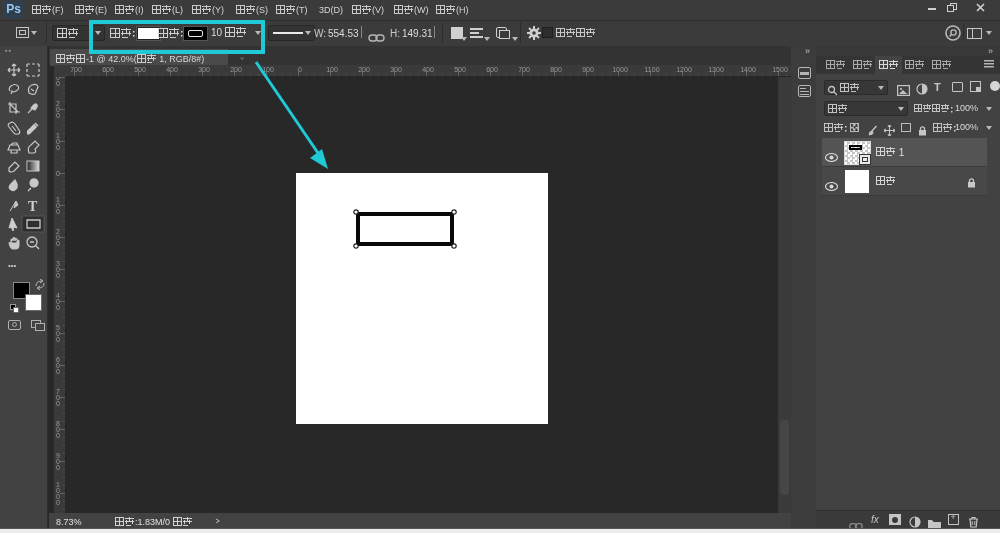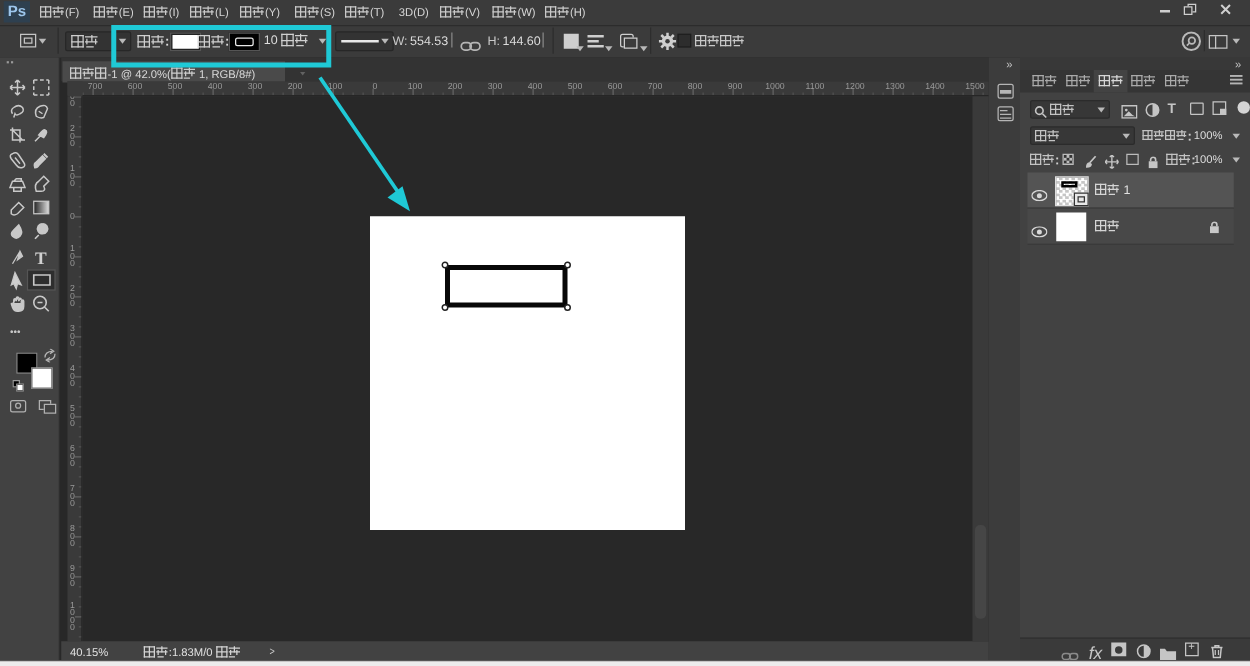--- a/index.html
+++ b/index.html
@@ -83,21 +83,21 @@
       <div class="ab" style="left: 314px; top: 8px; width: 20px; font-size: 10px; color: rgb(201, 201, 201);">W:</div>
       <div class="ab" style="left: 328px; top: 8px; width: 42px; font-size: 10px; color: rgb(220, 220, 220);">554.53</div>
       <div class="ab" style="left: 361px; top: 6px; width: 1px; height: 12px; background: rgb(136, 136, 136);"></div>
       <div class="ab" style="left: 368px; top: 9px; width: 18px; height: 10px;"><svg width="18" height="10">
           <g fill="none" stroke="#b5b5b5" stroke-width="1.4">
             <rect x="1" y="2" width="8" height="6" rx="3"></rect>
             <rect x="8" y="2" width="8" height="6" rx="3"></rect>
           </g>
         </svg></div>
       <div class="ab" style="left: 390px; top: 8px; width: 20px; font-size: 10px; color: rgb(201, 201, 201);">H:</div>
-      <div class="ab" style="left: 402px; top: 8px; width: 42px; font-size: 10px; color: rgb(220, 220, 220);">144.60</div>
+      <div class="ab" style="left: 402px; top: 8px; width: 42px; font-size: 10px; color: rgb(220, 220, 220);">149.31</div>
       <div class="ab" style="left: 434px; top: 6px; width: 1px; height: 12px; background: rgb(136, 136, 136);"></div>
       <div class="ab" style="left: 442px; top: 2px; width: 1px; height: 21px; background: rgb(45, 45, 45);"></div>
       <div class="ab" style="left: 451px; top: 7px; width: 12px; height: 12px; background: rgb(207, 207, 207);"></div>
       <div class="ab vch" style="left: 461px; top: 17px;"></div>
       <div class="ab" style="left: 470px; top: 8px; width: 13px; height: 2px; background: rgb(207, 207, 207);"></div>
       <div class="ab" style="left: 470px; top: 12px; width: 9px; height: 2px; background: rgb(207, 207, 207);"></div>
       <div class="ab" style="left: 470px; top: 16px; width: 13px; height: 2px; background: rgb(207, 207, 207);"></div>
       <div class="ab vch" style="left: 484px; top: 17px;"></div>
       <div class="ab" style="left: 496px; top: 7px; width: 11px; height: 11px; border: 1px solid rgb(207, 207, 207); border-radius: 2px;"></div>
       <div class="ab" style="left: 499px; top: 10px; width: 11px; height: 9px; background: rgb(59, 59, 59); border: 1px solid rgb(207, 207, 207);"></div>
@@ -323,21 +323,21 @@
   <circle cx="10" cy="10" r="2.2"></circle>
         <circle cx="108" cy="10" r="2.2"></circle>
   <circle cx="10" cy="44" r="2.2"></circle>
         <circle cx="108" cy="44" r="2.2"></circle>
  </g>
 </svg>
 
 <div class="ab" style="left:49px;top:513px;width:742px;height:15px;background:#424242"></div>
 <div class="ab" style="left:778px;top:77px;width:13px;height:436px;background:#3a3a3a"></div>
 <div class="ab" style="left:780px;top:420px;width:9px;height:75px;background:#464646;border-radius:4px"></div>
-<div class="ab lbl" style="left:56px;top:517px;font-size:9px;color:#e0e0e0">40.15%</div>
+<div class="ab lbl" style="left:56px;top:517px;font-size:9px;color:#e0e0e0">8.73%</div>
 <div id="doctxt" class="ab" style="left:115px;top:517px;width:130px;font-size:9px;color:#e0e0e0"><i class="h s9"></i><i class="h v2 s9"></i>:1.83M/0 <i class="h s9"></i><i class="h v2 s9"></i></div>
 <div class="ab lbl" style="left:215px;top:516px;font-size:9px;color:#cfcfcf;transform:scaleX(.8)">&gt;</div>
 
 <div class="ab" style="left:0;top:46px;width:48px;height:482px;background:#424242;border-right:1px solid #2e2e2e"></div>
 <div class="ab lbl" style="left:5px;top:47px;font-size:7px;color:#9a9a9a;letter-spacing:1px">▪▪</div>
 <svg id="toolsvg" class="ab" style="left:0;top:58px" width="48" height="300" viewBox="0 0 48 300">
       <path d="M6 0v12M0 6h12M6 0l-2 2M6 0l2 2M6 12l-2-2M6 12l2-2M0 6l2-2M0 6l2 2M12 6l-2-2M12 6l-2 2" stroke="#c8c8c8" stroke-width="1.2" fill="none" transform="translate(8,6)"></path>
       <path d="M0 0h3M5 0h3M10 0h2M0 0v3M0 5v3M0 10v2M12 0v3M12 5v3M12 10v2M0 12h3M5 12h3M10 12h2" stroke="#c8c8c8" stroke-width="1.2" fill="none" transform="translate(27,6)"></path>
       <path d="M2 8 Q0 5 3 3 Q7 0 10 3 Q12 6 8 8 Q5 10 4 8 L3 11" stroke="#c8c8c8" stroke-width="1.2" fill="none" transform="translate(8,25)"></path>
       <path d="M2 10 Q0 4 5 2 Q10 0 11 4 L8 11 Q5 12 2 10 M4 6l3 2" stroke="#c8c8c8" stroke-width="1.2" fill="none" transform="translate(27,25)"></path>
@@ -468,21 +468,21 @@
           <rect x="1" y="4" width="7" height="5.5" fill="#c8c8c8"></rect>
           <path d="M2.5 4V2.8a2 2 0 0 1 4 0V4" fill="none" stroke="#c8c8c8" stroke-width="1.3"></path>
         </svg></div>
       <div class="ab" style="left: 0px; top: 464px; width: 184px; height: 18px; background: rgb(58, 58, 58); border-top: 1px solid rgb(47, 47, 47);"></div>
       <div class="ab" style="left: 33px; top: 470px; width: 14px; height: 7px;"><svg width="14" height="7">
           <g fill="none" stroke="#8a8a8a" stroke-width="1.3">
             <rect x="0.7" y="0.7" width="6.5" height="5" rx="2.5"></rect>
             <rect x="6.7" y="0.7" width="6.5" height="5" rx="2.5"></rect>
           </g>
         </svg></div>
-      <div class="ab" style="left: 55px; top: 468px; width: 16px; font-size: 14px; font-style: italic; color: rgb(197, 197, 197);">fx</div>
+      <div class="ab" style="left: 55px; top: 468px; width: 16px; font-size: 10px; font-style: italic; color: rgb(197, 197, 197);">fx</div>
       <div class="ab" style="left: 73px; top: 468px; width: 12px; height: 11px; background: rgb(197, 197, 197);">
         <div style="position:absolute;left:3px;top:2.5px;width:6px;height:6px;border-radius:50%;background:#3a3a3a"></div>
       </div>
       <div class="ab" style="left: 93px; top: 468px; width: 12px; height: 12px;"><svg width="12" height="12">
           <circle cx="6" cy="6" r="5" fill="none" stroke="#c5c5c5" stroke-width="1.2"></circle>
           <path d="M6 1 A5 5 0 0 1 6 11Z" fill="#c5c5c5"></path>
         </svg></div>
       <div class="ab" style="left: 112px; top: 469px; width: 13px; height: 10px;"><svg width="13" height="10">
           <path d="M0 10V1h4l1.5 2H13v7Z" fill="#c5c5c5"></path>
         </svg></div>

